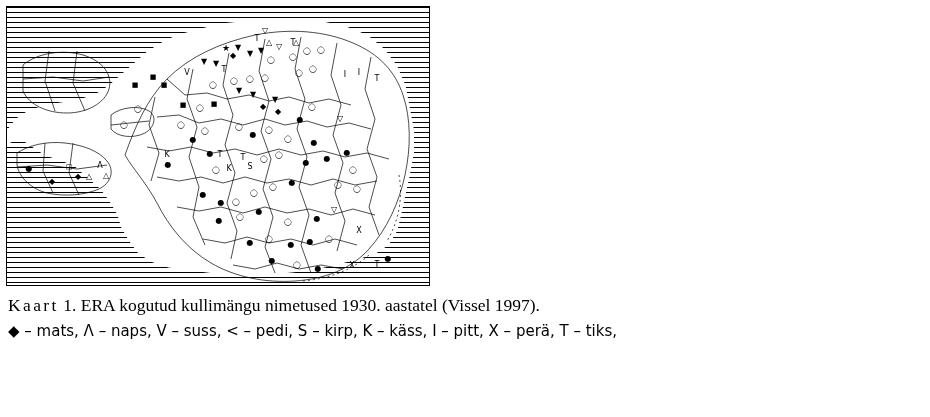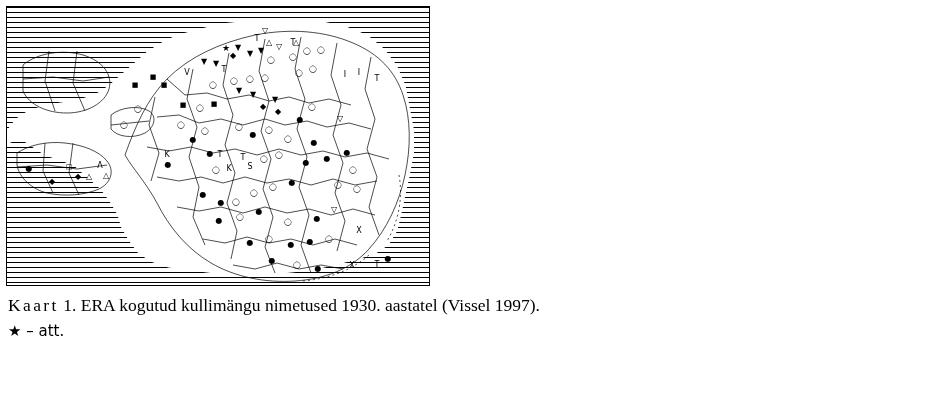--- a/index.html
+++ b/index.html
@@ -265,16 +265,16 @@
       <span class="sym" style="left:286px; top:36px;">T</span>
       <span class="sym" style="left:217px; top:63px;">T</span>
       <span class="sym" style="left:180px; top:66px;">V</span>
     </div>
   </div>
 
   <div class="caption">
     <div class="line">
       <span class="kaart-word">Kaart</span><span>&nbsp;</span><span>1</span><span>. ERA kogutud kullimängu nimetused 1930. aastatel (Vissel 1997).</span>
     </div>
-    <div class="line legend-glyph">★ – att.</div>
+    <div class="line legend-glyph">◆ – mats,  Λ – naps,  V – suss,  &lt; – pedi,  S – kirp,  K – käss,  I – pitt,  X – perä,  T – tiks,</div>
   </div>
 
 </div>
 
 </body></html>

